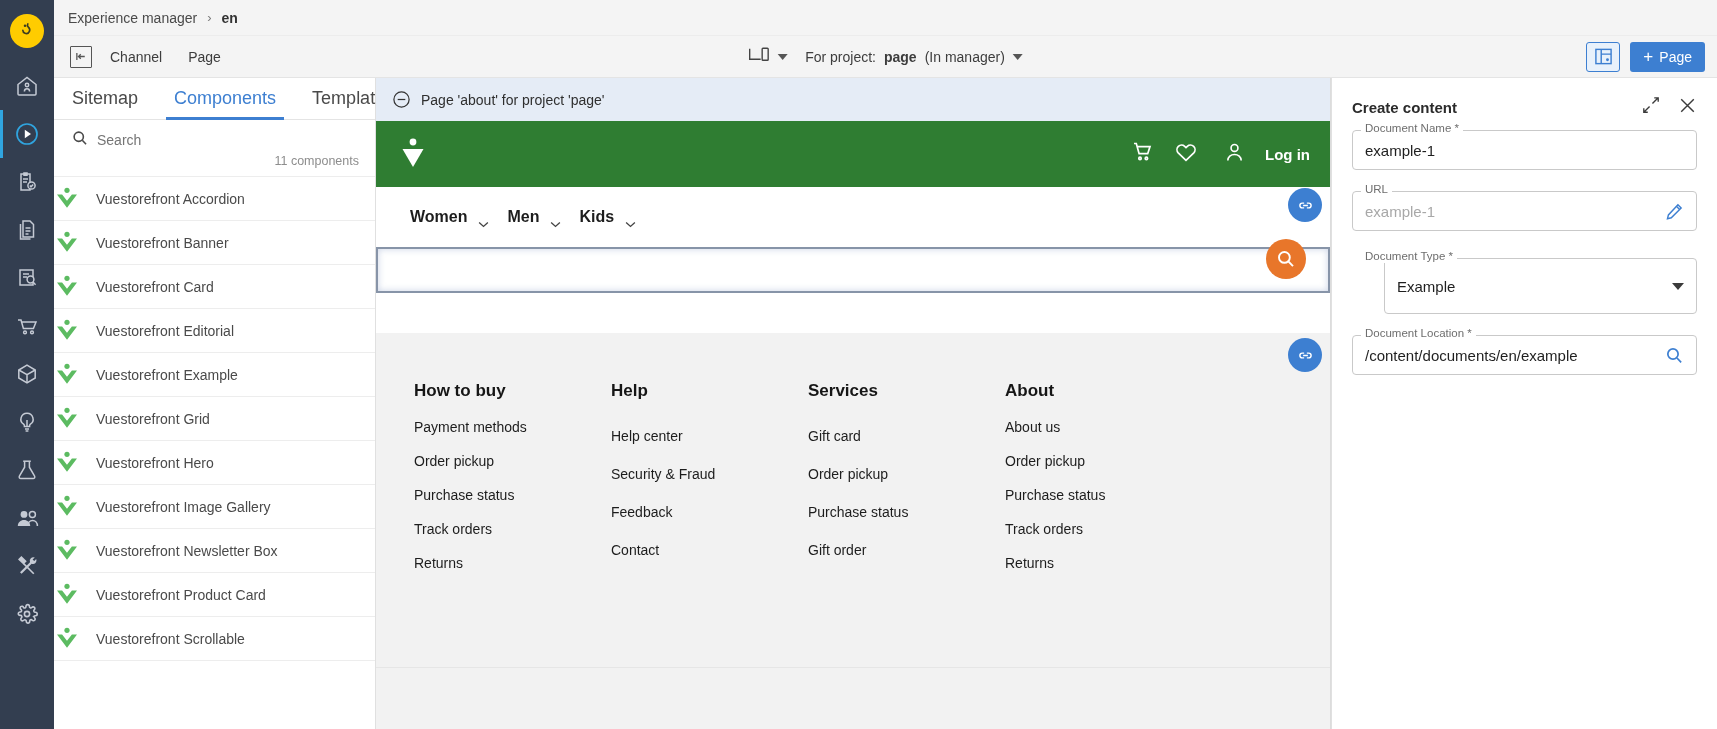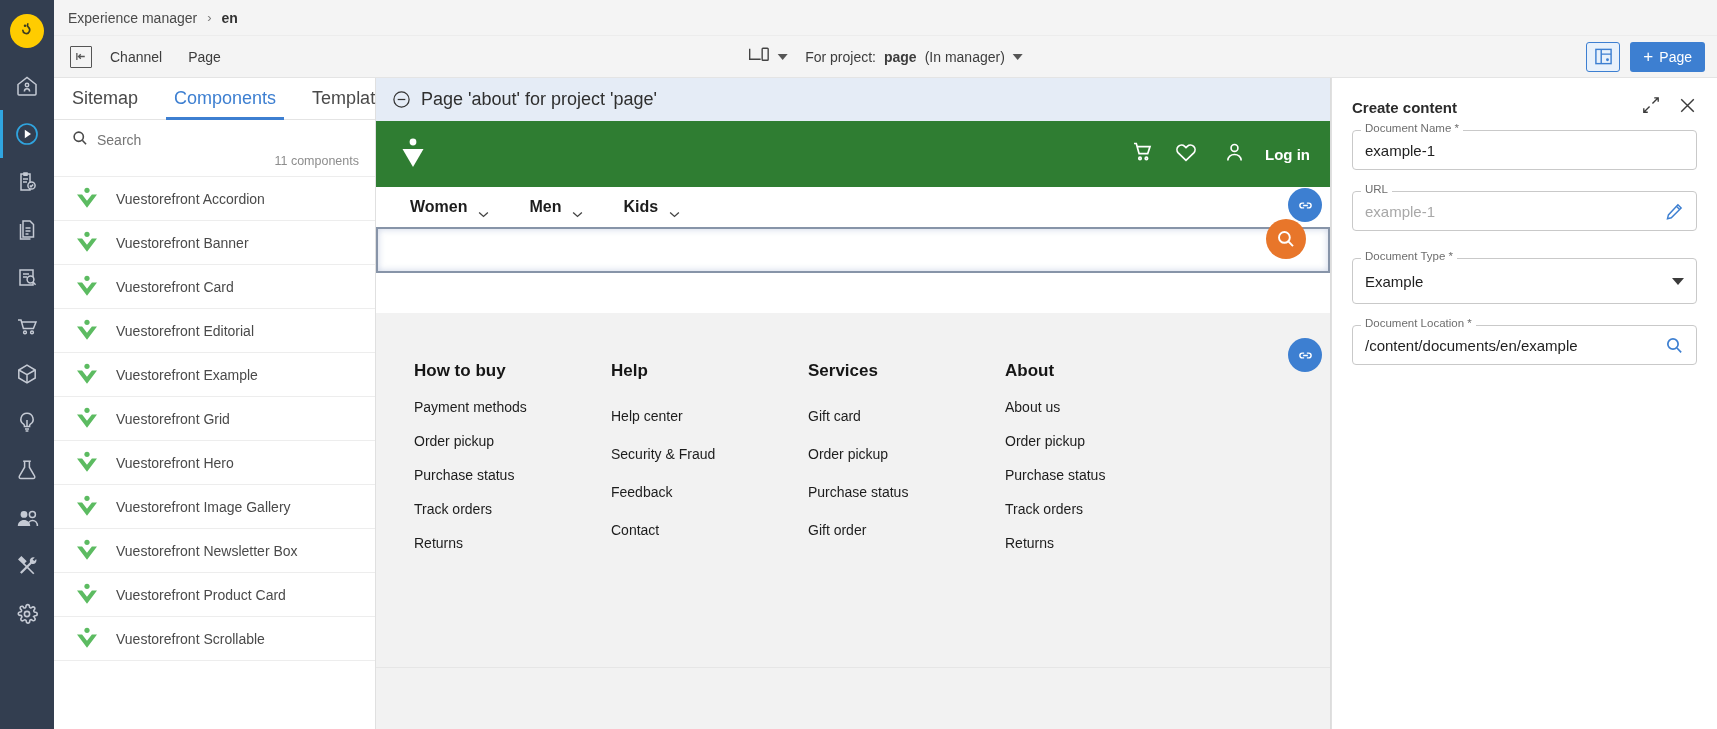--- a/index.html
+++ b/index.html
@@ -108,46 +108,46 @@
     border: none; outline: none; font-size: 14px; color: #9b9b9b;
     background: transparent; width: 100%; font-family: "Liberation Sans", sans-serif;
   }
   .count-row {
     text-align: right; font-size: 12.5px; color: #8d8d8d;
     padding: 2px 16px 8px 0; border-bottom: 1px solid #ededed;
   }
   .comp-list { flex: 1; overflow: hidden; }
   .comp-item {
     height: 44px; display: flex; align-items: center; gap: 16px;
-    padding-left: 20px; border-bottom: 1px solid #ededed;
+    border-bottom: 1px solid #ededed;
     font-size: 14px; color: #4a4a4a; cursor: pointer;
   }
   .vue-icon { width: 26px; height: 26px; flex: 0 0 26px; }
 
   
   .preview { flex: 1; min-width: 0; display: flex; flex-direction: column;
              background: #f2f2f2; border-right: 1px solid #dcdcdc; position: relative; }
   .preview-notice {
     height: 43px; background: #e5ecf6; display: flex; align-items: center;
-    gap: 10px; padding-left: 16px; font-size: 18px; color: #2f2f2f;
+    gap: 10px; padding-left: 16px; font-size: 14px; color: #2f2f2f;
   }
   .minus-circle { width: 19px; height: 19px; flex: 0 0 19px; }
   .store-header {
     height: 66px; background: #2f7d32; display: flex; align-items: center;
     padding: 0 20px; position: relative;
   }
   .store-logo { width: 34px; height: 38px; }
   .store-header-right {
     margin-left: auto; display: flex; align-items: center; gap: 20px;
     color: #fff;
   }
   .login-txt { font-size: 15px; font-weight: bold; color: #fff; }
   .store-nav {
-    height: 40px; background: #fff; display: flex; align-items: center;
-    padding-left: 34px; gap: 40px;
+    height: 60px; background: #fff; display: flex; align-items: center;
+    padding-left: 34px; gap: 18px;
   }
   .nav-item { display: flex; align-items: center; gap: 11px;
               font-size: 16px; font-weight: bold; color: #1d1d1d; cursor: pointer; }
   .chev { width: 11px; height: 7px; }
   .search-strip {
     height: 46px; background: #fff; border: 2px solid #8794a8;
     box-shadow: inset 0 0 7px rgba(140,160,200,0.45);
     position: relative;
   }
   .search-fab {
@@ -187,21 +187,21 @@
     border: 1px solid #c9c9c9; border-radius: 4px; height: 40px;
     display: flex; align-items: center; padding: 0 12px;
   }
   .field-label {
     position: absolute; top: -7px; left: 9px; background: #fff;
     padding: 0 4px; font-size: 11.5px; color: #6e6e6e; line-height: 1;
   }
   .field-val { font-size: 15px; color: #1f1f1f; }
   .field-val.ph { color: #a8a8a8; }
   .field-icon { margin-left: auto; cursor: pointer; display: flex; }
-  .select-box { height: 46px; }
+  .select-box { height: 56px; margin-left: 32px; }
   .select-caret { width: 0; height: 0; border-left: 6px solid transparent;
                   border-right: 6px solid transparent; border-top: 7px solid #3b3b3b;
                   margin-left: auto; }
   .gap-lg { margin-bottom: 27px; }
 </style>
 </head>
 <body>
 
 <div class="app">
 

